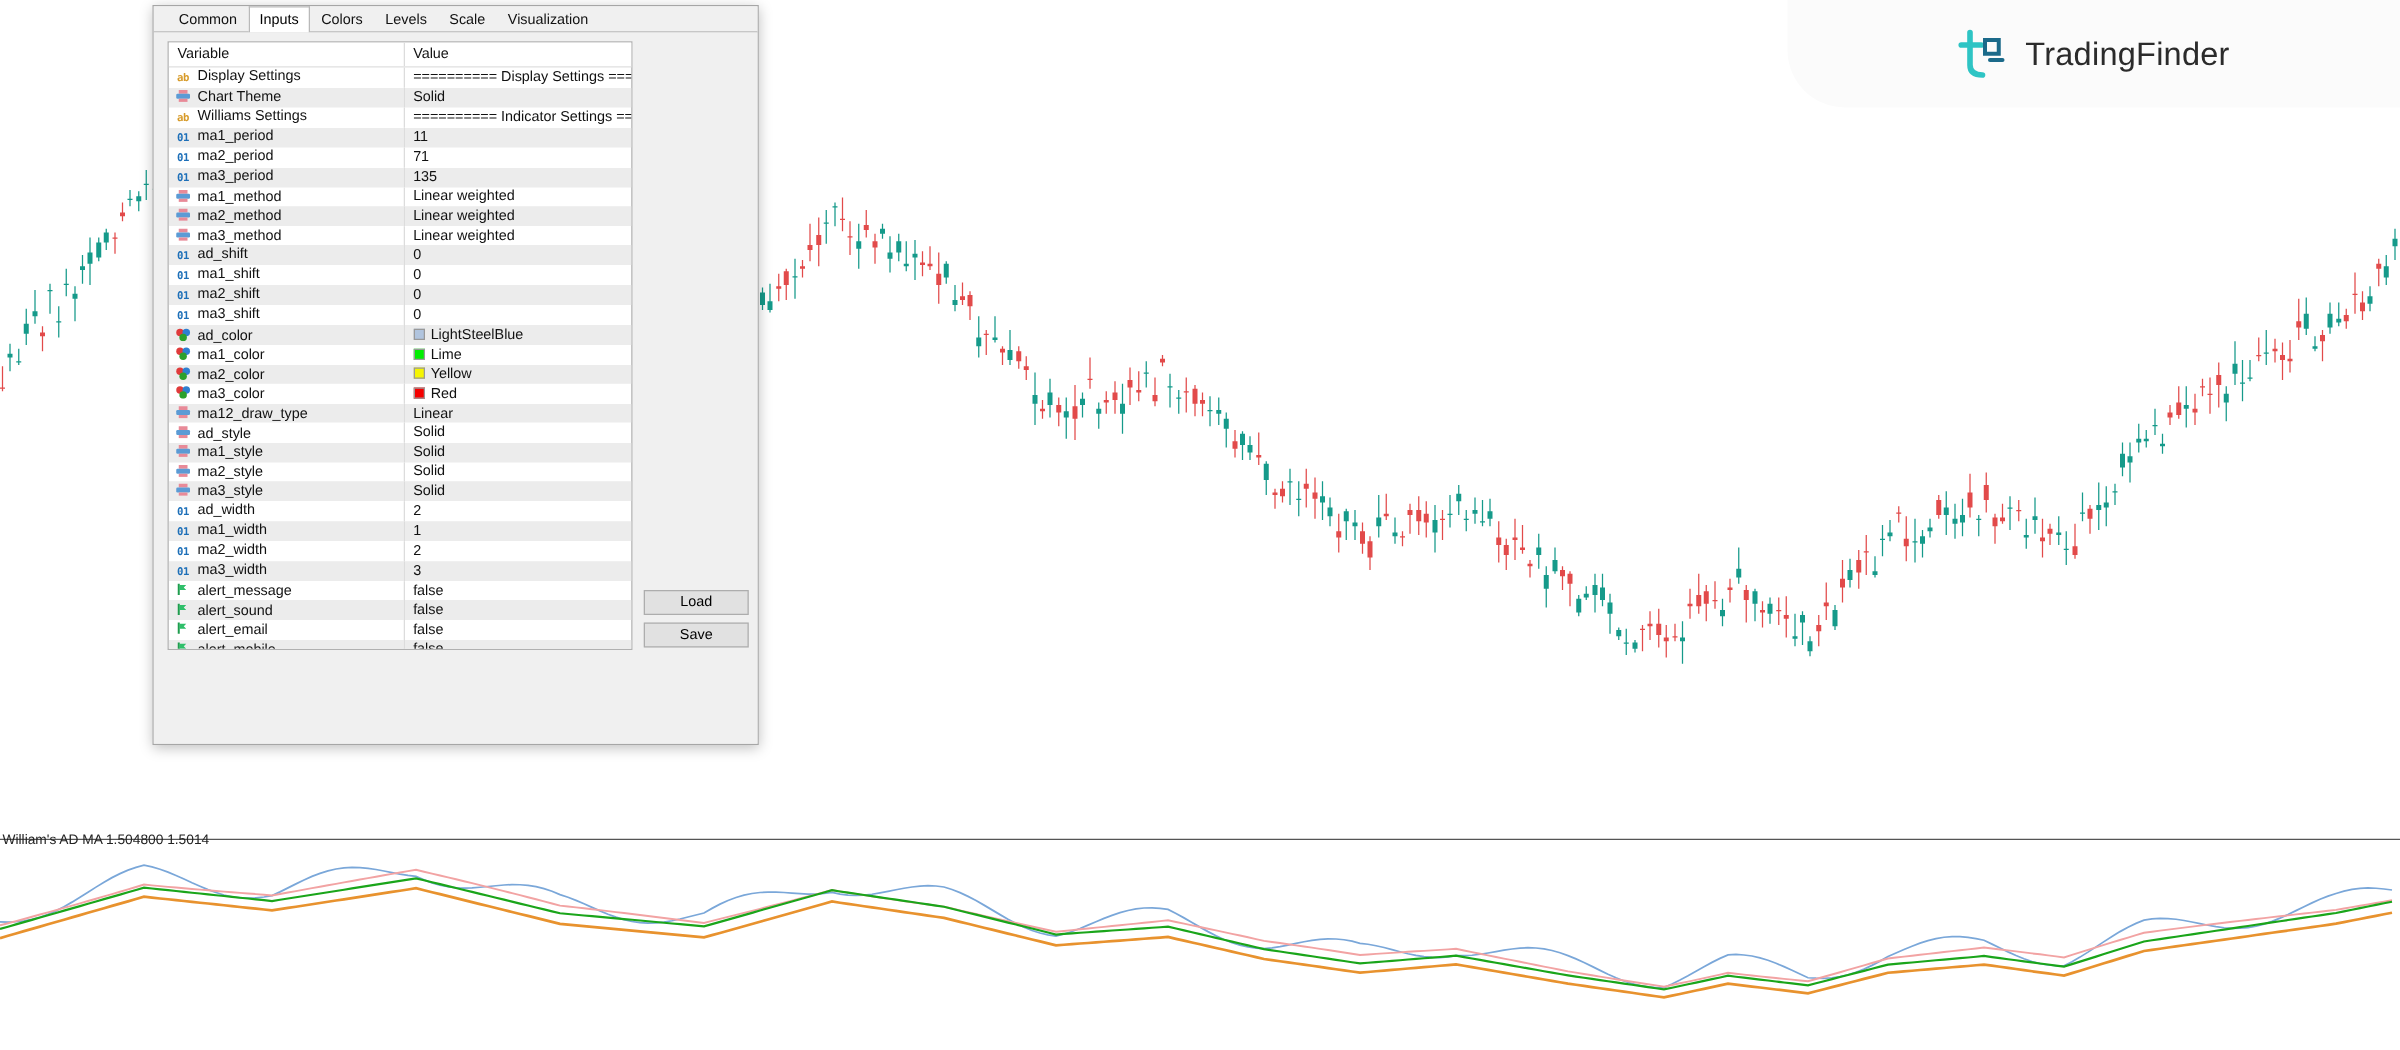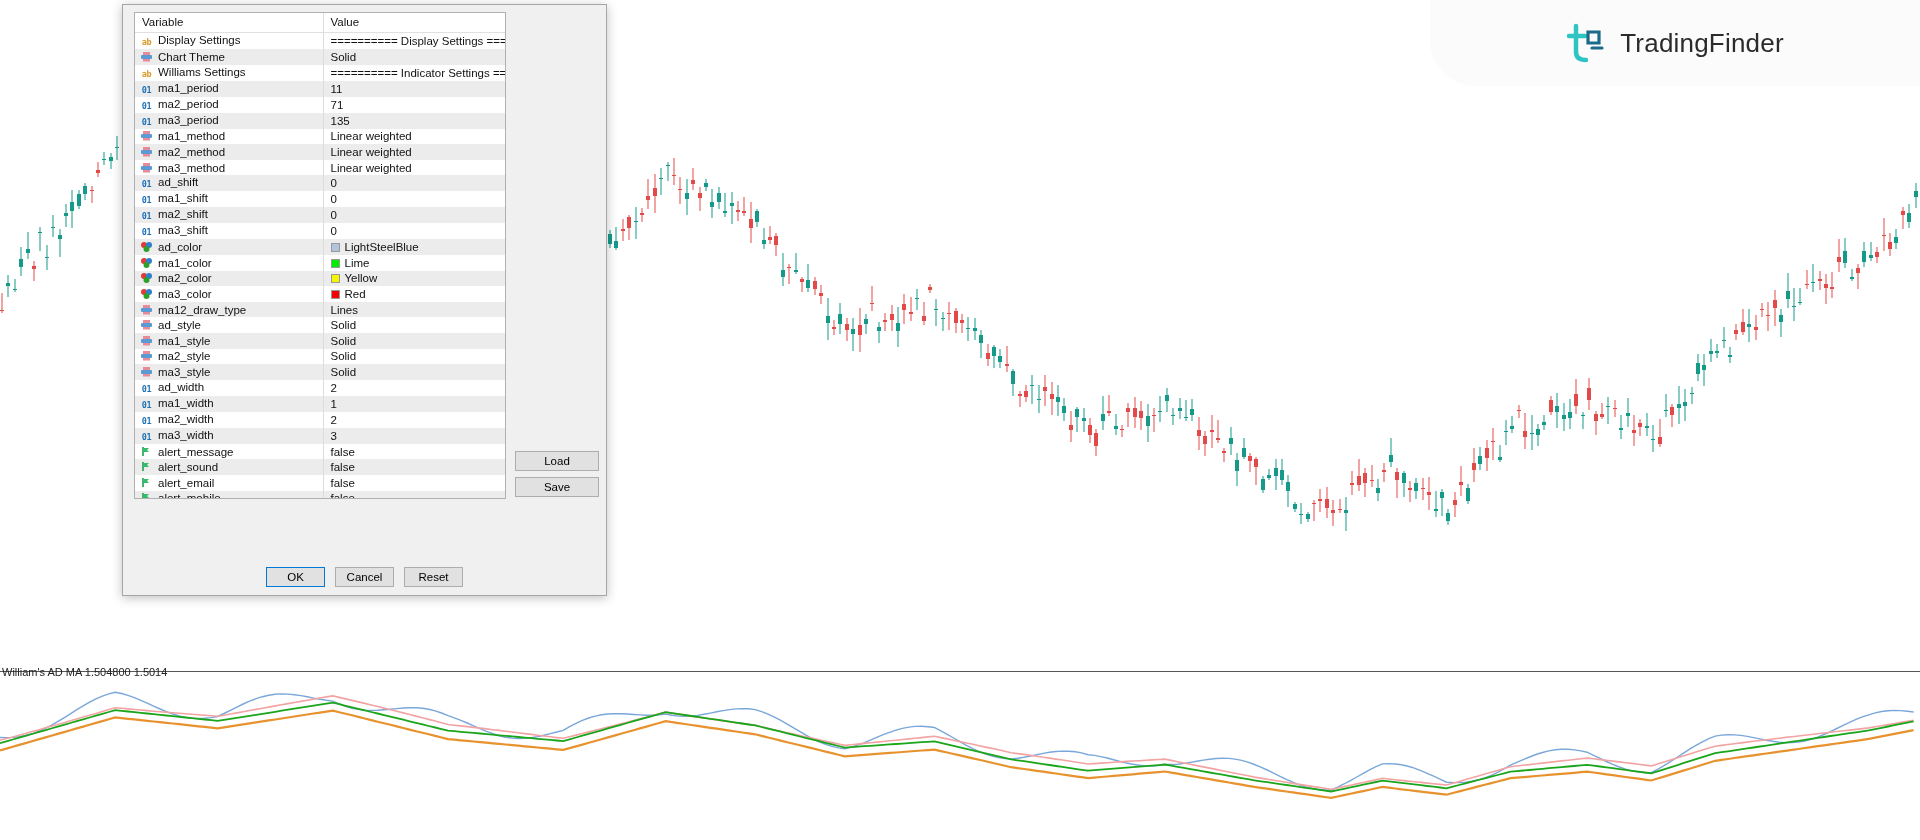--- a/index.html
+++ b/index.html
@@ -1347,20 +1347,28 @@
       <path d="M22 10 L33 10 L33 21 L22 21 Z" stroke="#1b6a8a" stroke-width="3.2" fill="none"></path>
       <path d="M26 26 L36 26" stroke="#1b6a8a" stroke-width="3.2" stroke-linecap="round"></path>
     </svg>
   </span>
   <span id="logo-text">TradingFinder</span>
 </div>
 
 <div id="dialog">
 
 
+  <div id="tabbar">
+      <div class="tab">Common</div>
+      <div class="tab active">Inputs</div>
+      <div class="tab">Colors</div>
+      <div class="tab">Levels</div>
+      <div class="tab">Scale</div>
+      <div class="tab">Visualization</div>
+    </div>
 
   <div id="dialog-body">
 
     <div id="grid-wrap">
       <div id="grid-scroll">
         <table class="grid">
           <colgroup>
               <col class="c1">
               <col class="c2">
             </colgroup>
@@ -1470,21 +1478,21 @@
                       <circle cx="6.5" cy="8" r="3" fill="#2ca02c"></circle>
                     </svg></span><span>ma3_color</span></td>
                 <td class="v"><span class="sw" style="background: rgb(245, 0, 0);"></span><span>Red</span></td>
               </tr>
               <tr class="alt">
                 <td class="name"><span class="picon enum"><svg width="13" height="11" viewBox="0 0 13 11">
                       <rect x="3" y="1" width="7" height="3" fill="#e88a98"></rect>
                       <rect x="1" y="4" width="11" height="4" rx="1" fill="#5b9bd5"></rect>
                       <rect x="3" y="8" width="7" height="2.5" fill="#e88a98"></rect>
                     </svg></span><span>ma12_draw_type</span></td>
-                <td class="v"><span>Lines</span></td>
+                <td class="v"><span>Linear</span></td>
               </tr>
               <tr>
                 <td class="name"><span class="picon enum"><svg width="13" height="11" viewBox="0 0 13 11">
                       <rect x="3" y="1" width="7" height="3" fill="#e88a98"></rect>
                       <rect x="1" y="4" width="11" height="4" rx="1" fill="#5b9bd5"></rect>
                       <rect x="3" y="8" width="7" height="2.5" fill="#e88a98"></rect>
                     </svg></span><span>ad_style</span></td>
                 <td class="v"><span>Solid</span></td>
               </tr>
               <tr class="alt">
@@ -1558,19 +1566,14 @@
             </tbody>
         </table>
       </div>
     </div>
 
     <div id="side-buttons">
         <div class="sbtn">Load</div>
         <div class="sbtn">Save</div>
       </div>
 
-    <div id="bottom-buttons">
-        <div class="bbtn default">OK</div>
-        <div class="bbtn">Cancel</div>
-        <div class="bbtn">Reset</div>
-      </div>
   </div>
 </div>
 
 </body></html>

